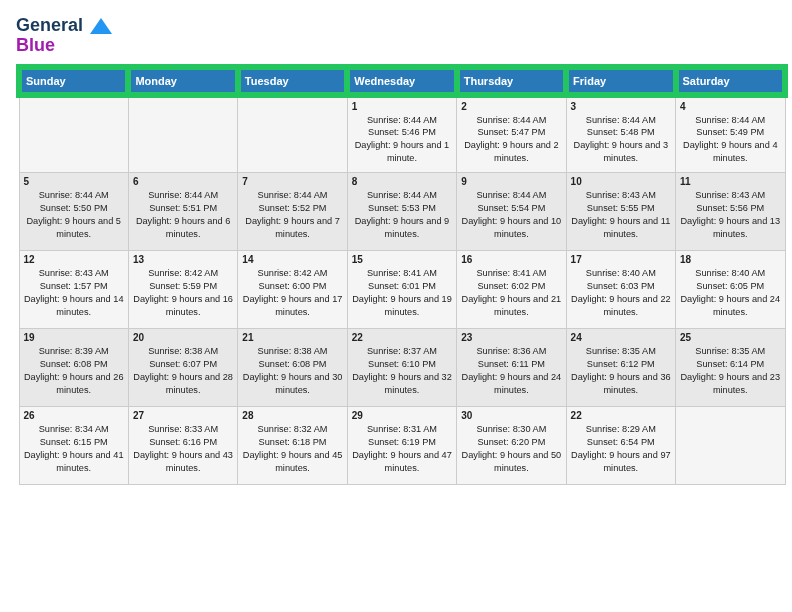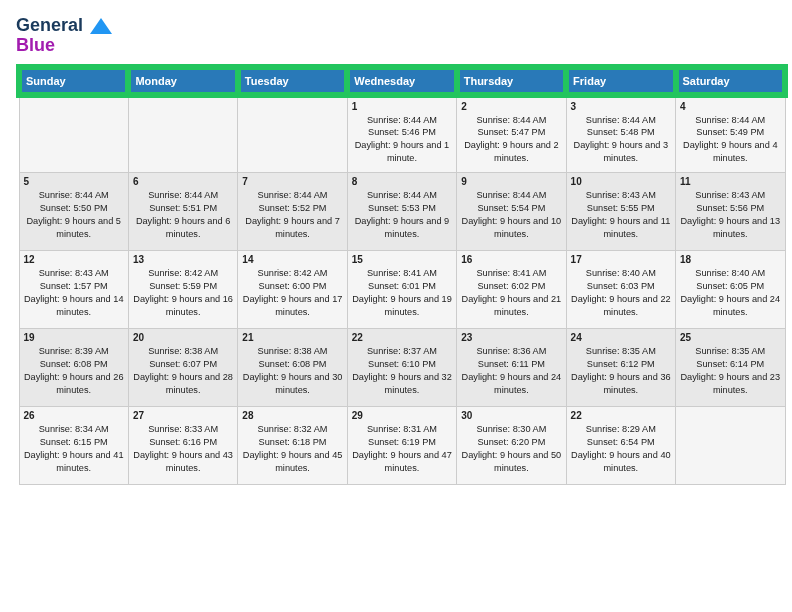--- a/index.html
+++ b/index.html
@@ -363,20 +363,20 @@
               <div>Sunrise: 8:30 AM</div>
               <div>Sunset: 6:20 PM</div>
               <div>Daylight: 9 hours and 50 minutes.</div>
             </div>
           </td>
           <td>
             <span class="day-num">22</span>
             <div class="cell-text">
               <div>Sunrise: 8:29 AM</div>
               <div>Sunset: 6:54 PM</div>
-              <div>Daylight: 9 hours and 40 minutes.</div>
+              <div>Daylight: 9 hours and 97 minutes.</div>
             </div>
           </td>
           <td></td>
         </tr>
       </tbody>
   </table>
 </div>
 
 </body></html>

